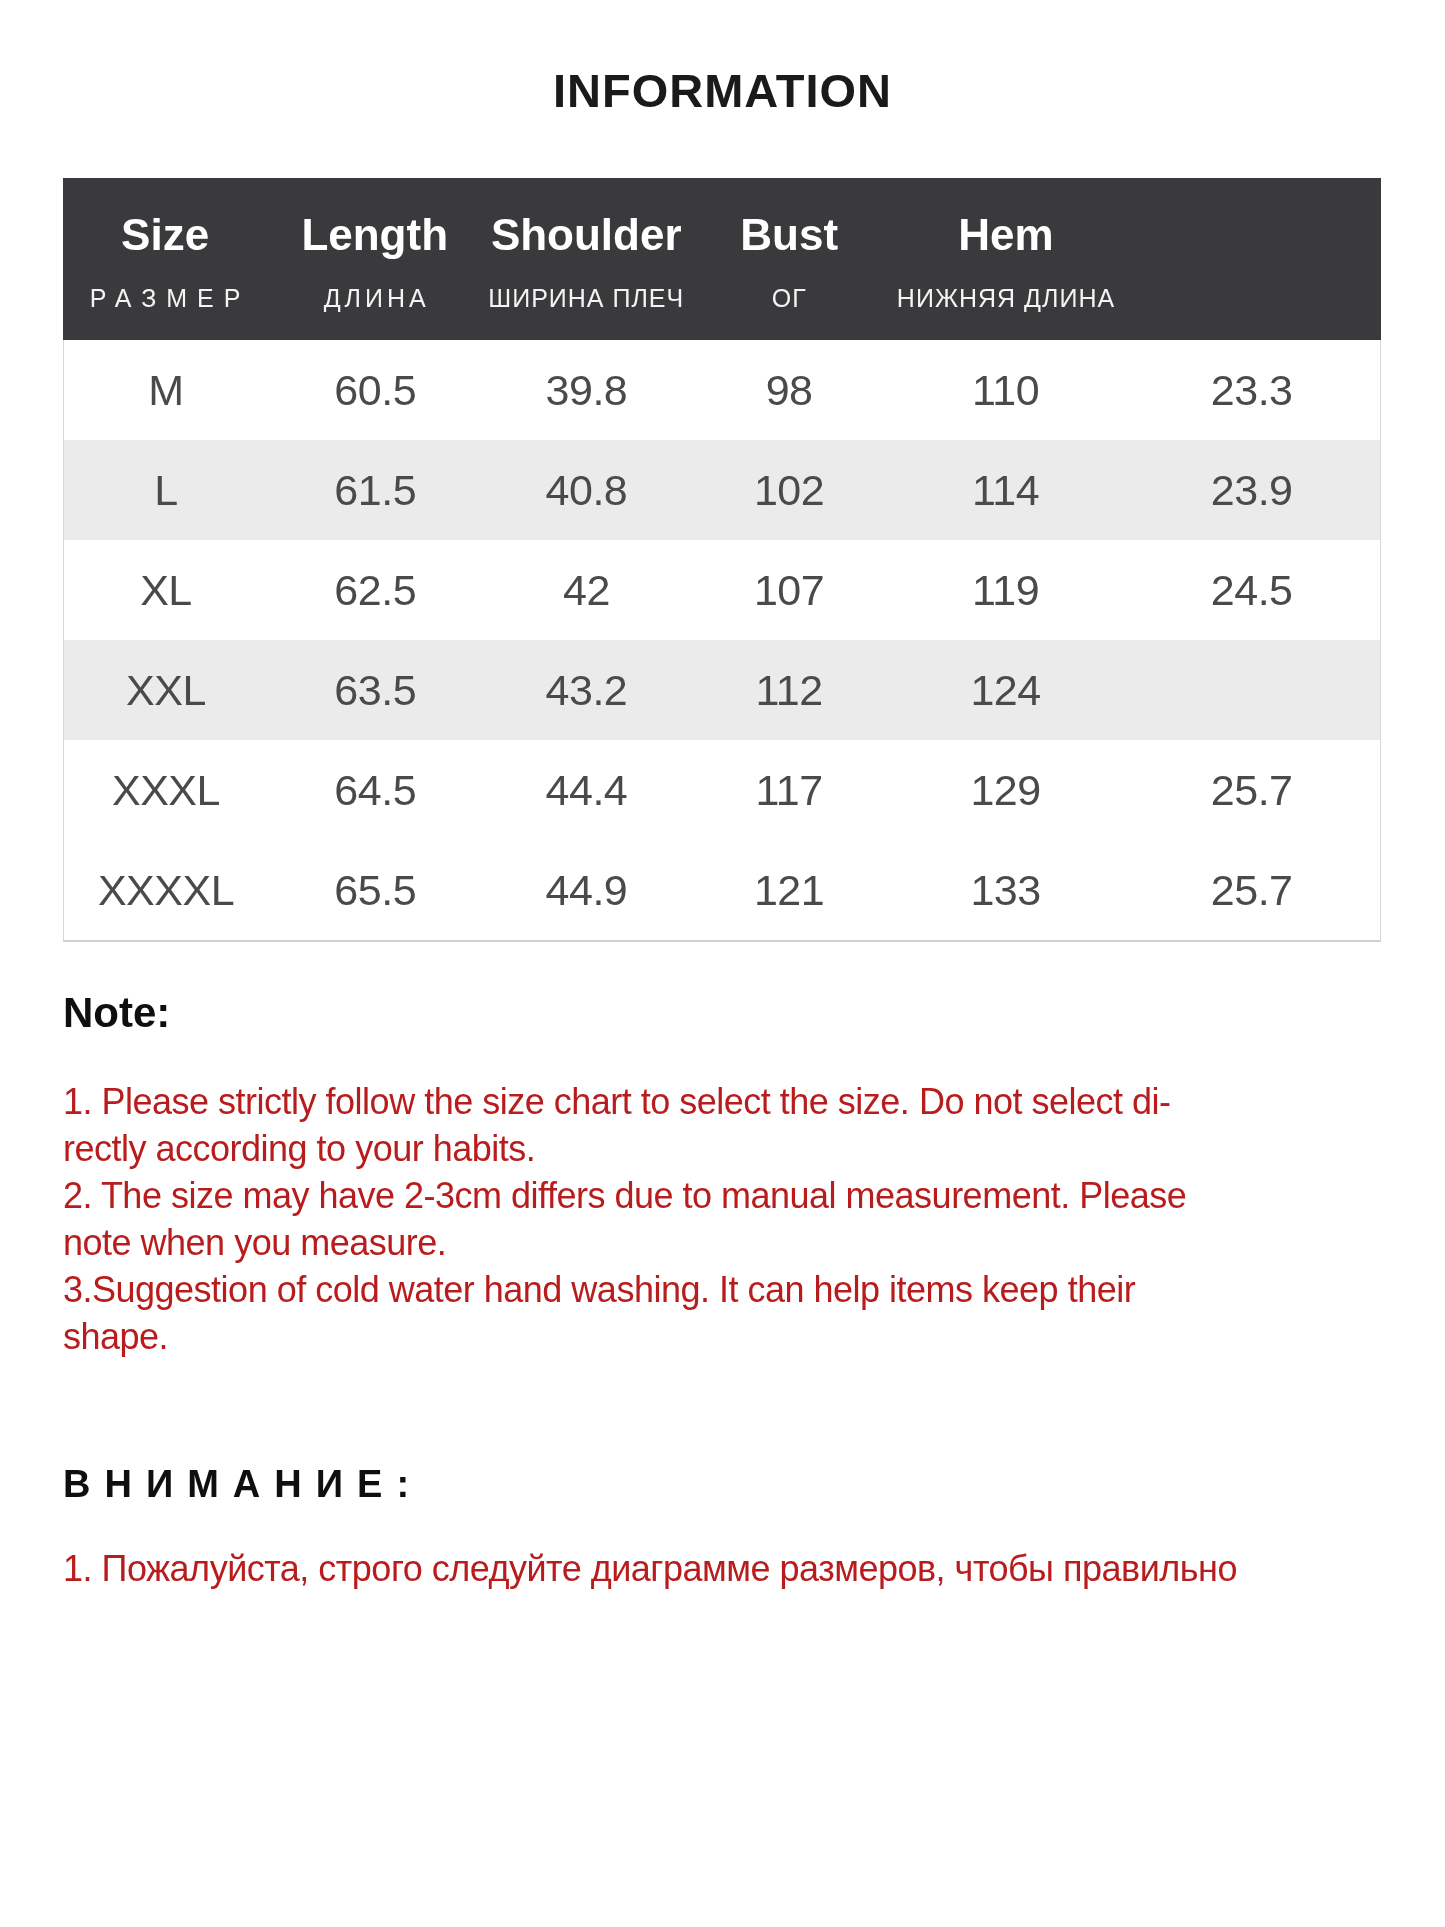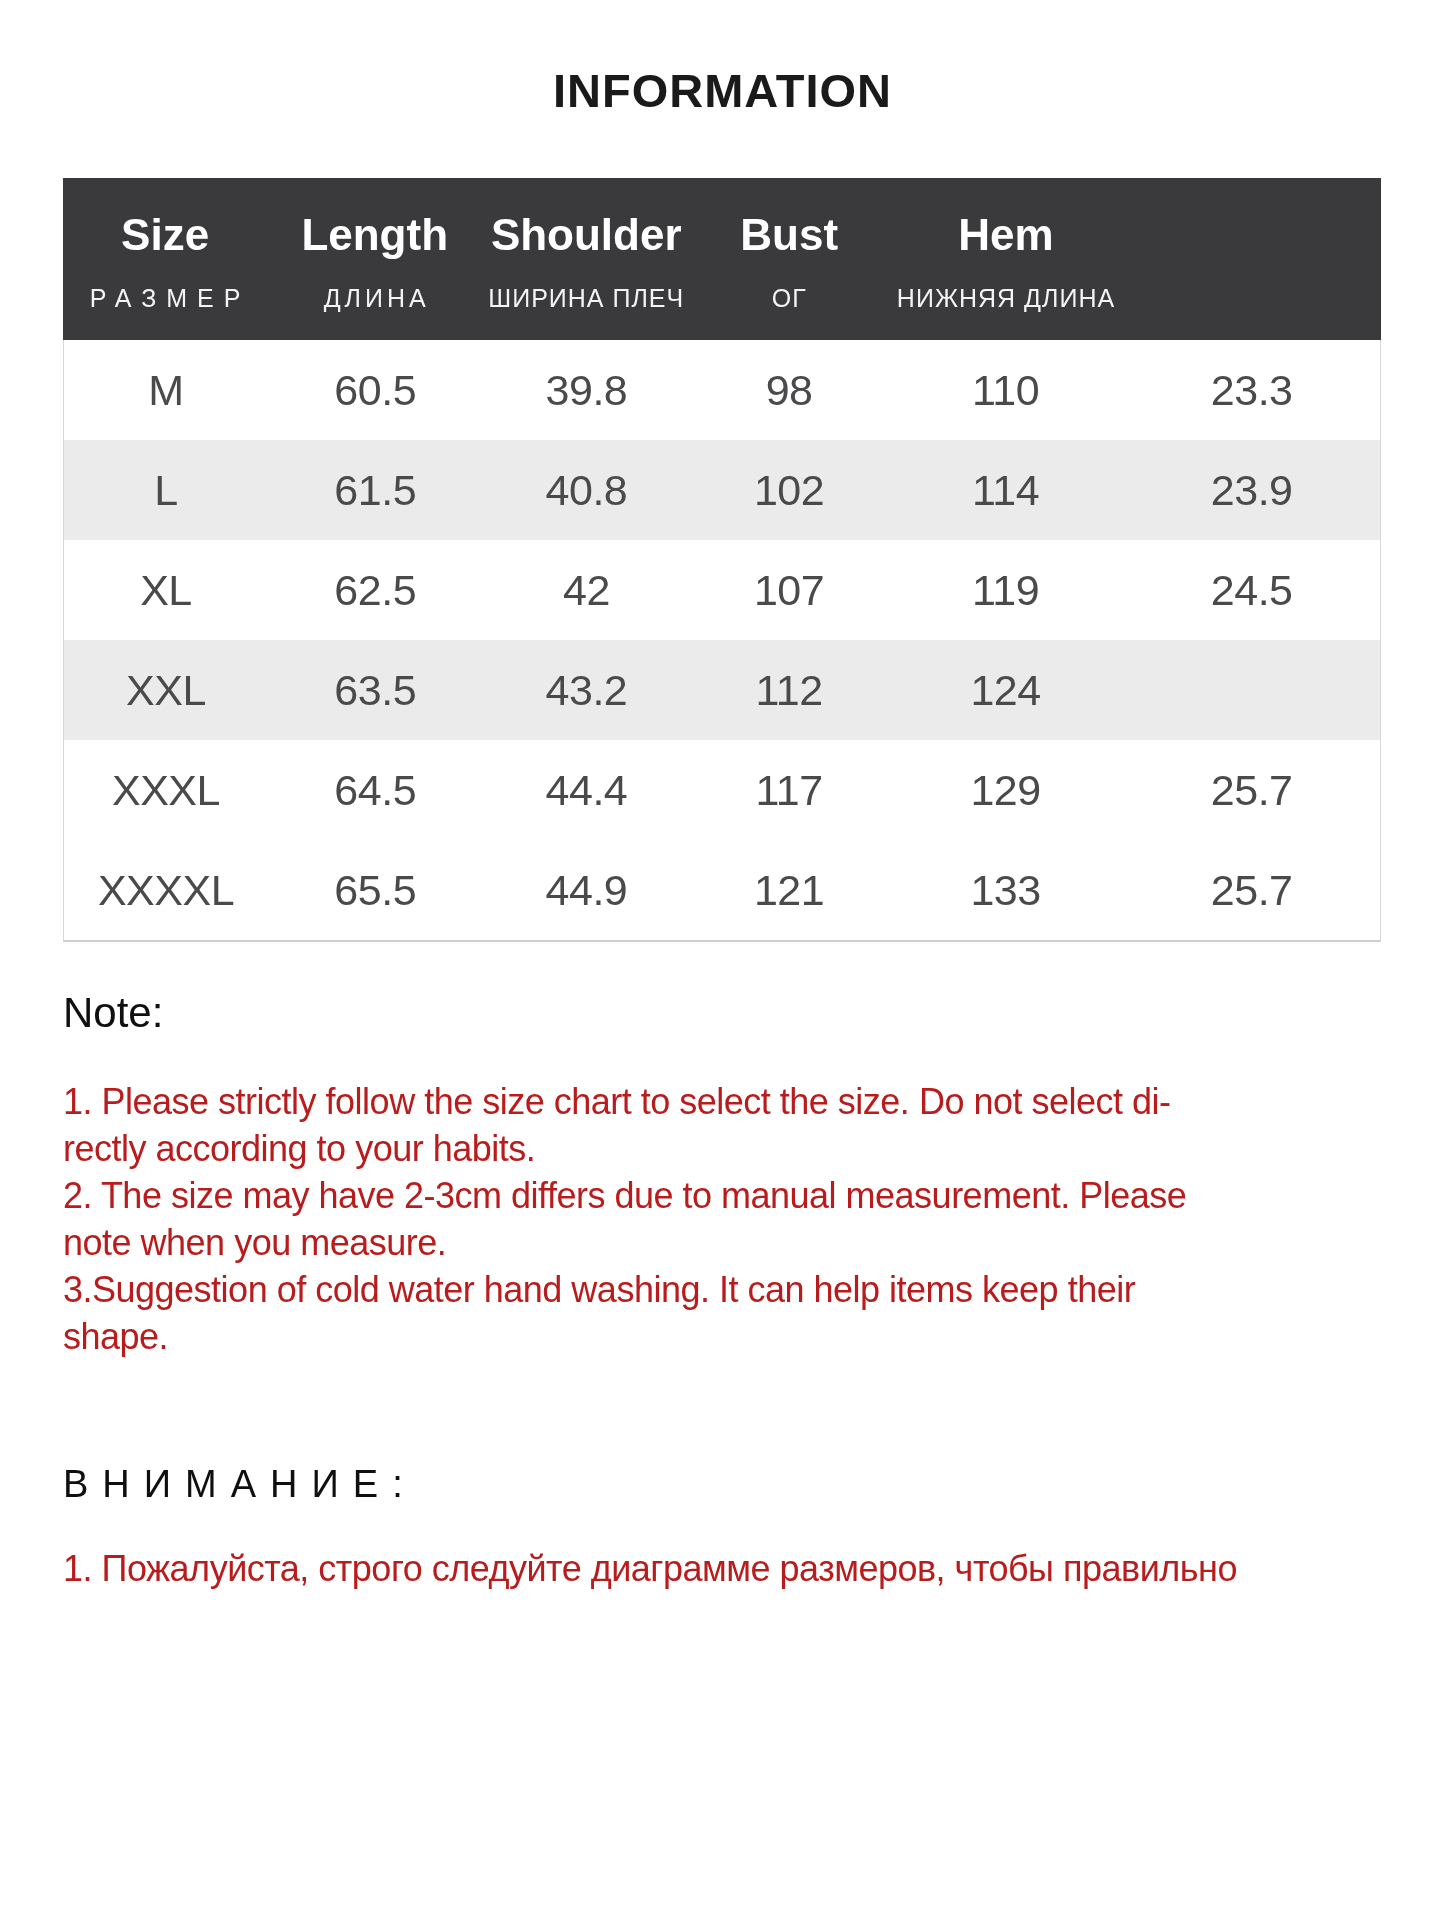--- a/index.html
+++ b/index.html
@@ -81,21 +81,21 @@
     font-weight: 400;
     color: #4a4a4c;
     letter-spacing: -0.5px;
     white-space: nowrap;
   }
 
   
   .note-en { margin: 46px 64px 0 63px; }
   .note-heading {
     font-size: 42px;
-    font-weight: 400;
+    font-weight: 700;
     color: #0f0f0f;
     line-height: 50px;
   }
   .note-body {
     margin-top: 40px;
     font-size: 36px;
     font-weight: 400;
     color: #b91c1c;
     line-height: 47px;
     letter-spacing: -0.5px;

